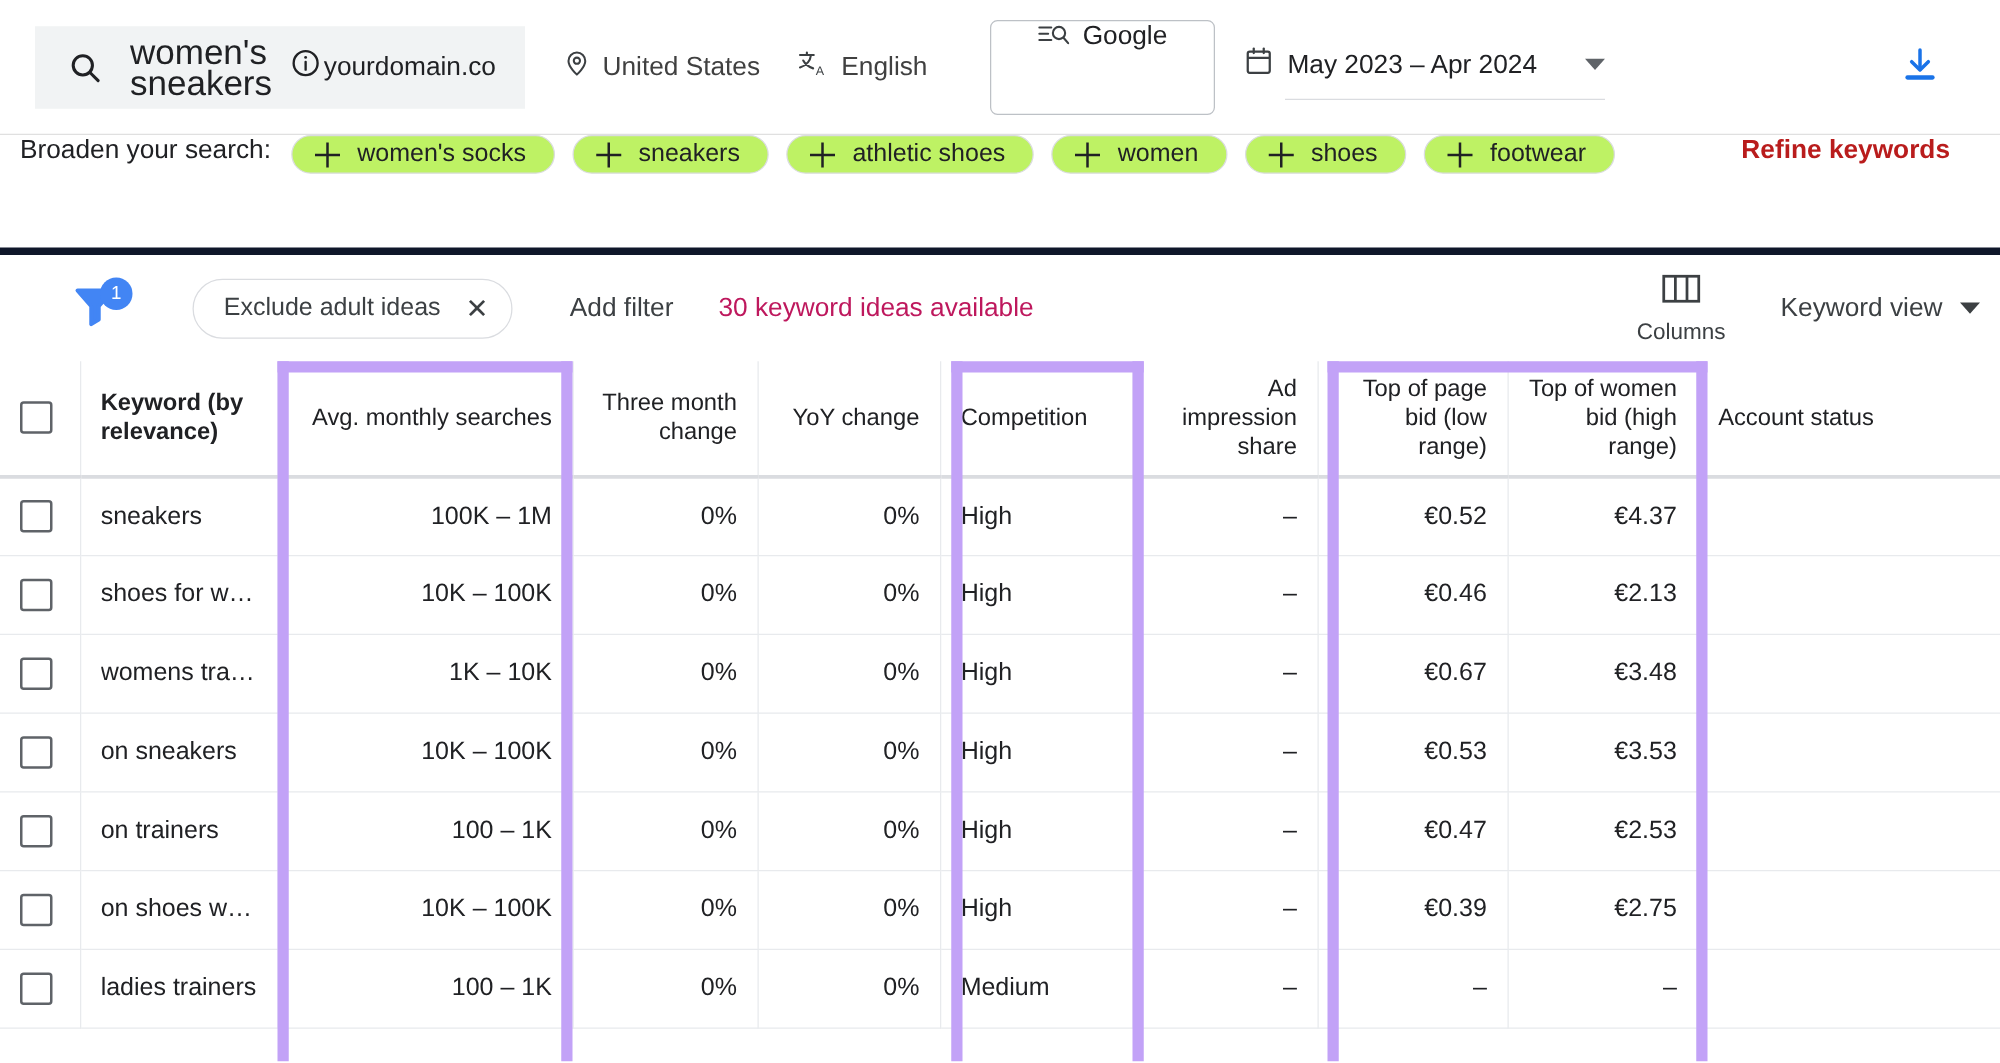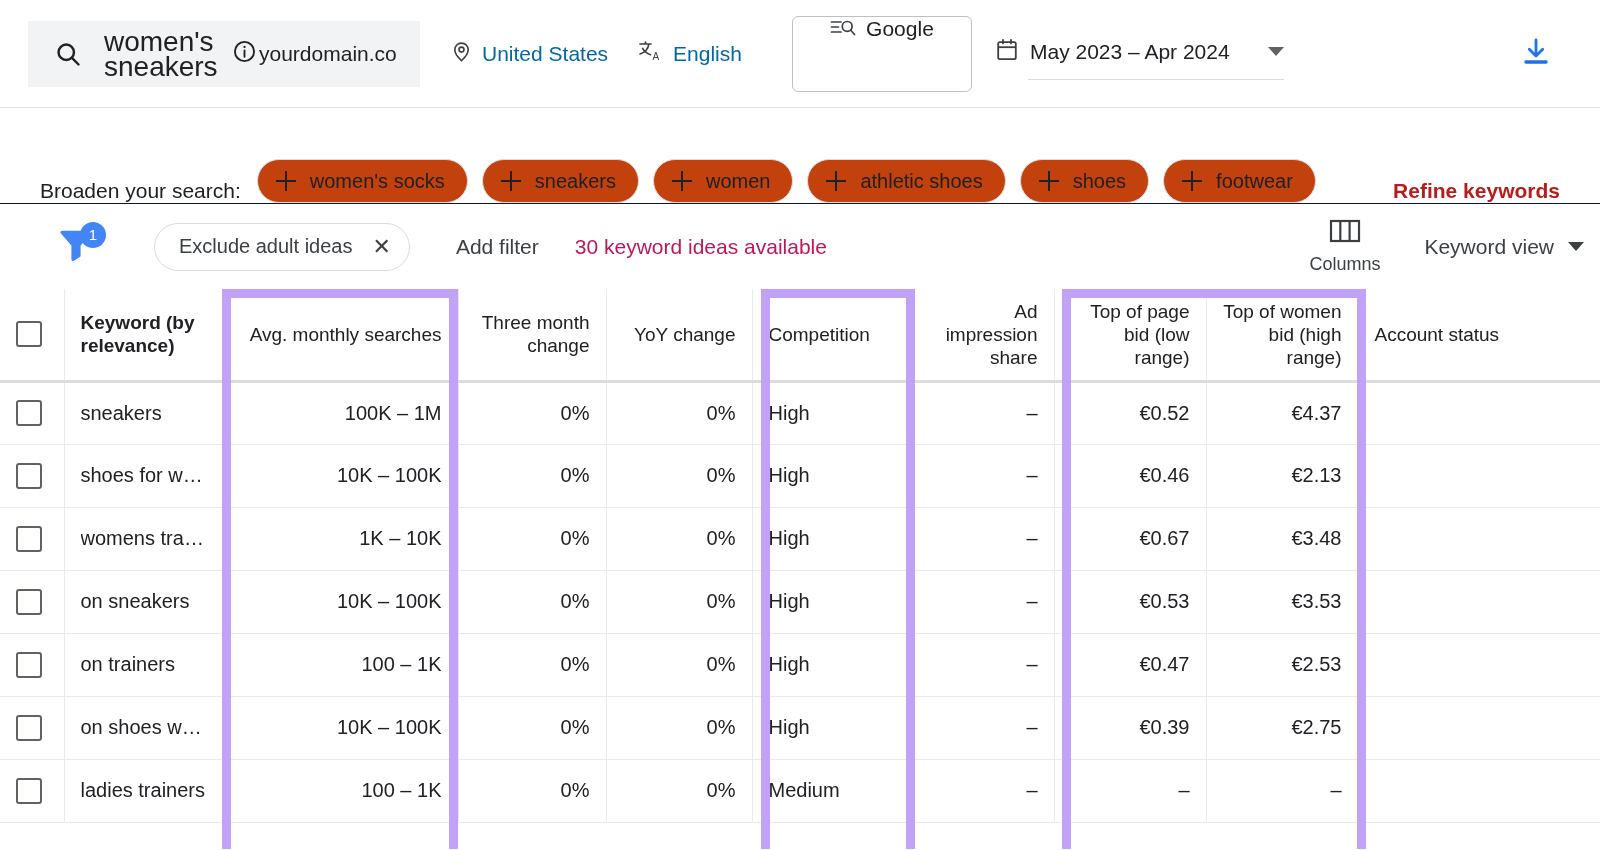--- a/index.html
+++ b/index.html
@@ -38,21 +38,21 @@
   .domain-chip {
     display: flex; align-items: center;
     font-size: 21px; color: #202124;
     margin-left: 10px; overflow: hidden; white-space: nowrap;
     max-width: 172px;
   }
   .domain-chip svg { flex: none; margin-right: 2px; }
 
   .hdr-item {
     display: flex; align-items: center;
-    font-size: 21px; color: #0369a1;
+    font-size: 21px; color: #404040;
     margin-left: 30px; white-space: nowrap;
   }
   .hdr-item svg { flex: none; margin-right: 9px; }
 
   .engine-box {
     display: flex; align-items: flex-start; justify-content: center;
     border: 1px solid #bdc1c6;
     border-radius: 6px;
     height: 76px; min-width: 180px;
     margin-left: 50px;
@@ -78,36 +78,36 @@
     border-left: 8px solid transparent;
     border-right: 8px solid transparent;
     border-top: 9px solid #5f6368;
   }
   .dl-btn { position: absolute; right: 48px; top: 36px; cursor: pointer; }
 
   
   .broaden {
     position: relative;
     height: 96px;
-    display: flex; align-items: flex-end;
-    padding: 0 40px;
-    border-bottom: 1px solid #0f172a;
+    display: flex; align-items: flex-start;
+    padding: 0 16px;
+    border-bottom: 6px solid #0f172a;
   }
   .broaden-label { font-size: 21px; color: #202124; white-space: nowrap; }
   .chips { display: flex; align-items: center; margin-left: 16px; }
   .chip {
     display: flex; align-items: center;
     border: 1px solid #dadce0;
     border-radius: 22px;
-    height: 44px;
+    height: 31px;
     padding: 0 22px 0 18px;
     margin-right: 14px;
     font-size: 20px;
     color: #202124;
-    background: #c2410c;
+    background: #bef264;
     cursor: pointer;
     white-space: nowrap;
   }
   .chip .plus {
     position: relative; width: 20px; height: 20px; margin-right: 14px; flex:none;
   }
   .chip .plus::before, .chip .plus::after {
     content:""; position:absolute; background:#202124;
   }
   .chip .plus::before { left:0; top:9px; width:20px; height:2px; }
@@ -284,25 +284,25 @@
       <div class="chip">
         <span class="plus"></span>
         <span>women's socks</span>
       </div>
       <div class="chip">
         <span class="plus"></span>
         <span>sneakers</span>
       </div>
       <div class="chip">
         <span class="plus"></span>
-        <span>women</span>
+        <span>athletic shoes</span>
       </div>
       <div class="chip">
         <span class="plus"></span>
-        <span>athletic shoes</span>
+        <span>women</span>
       </div>
       <div class="chip">
         <span class="plus"></span>
         <span>shoes</span>
       </div>
       <div class="chip">
         <span class="plus"></span>
         <span>footwear</span>
       </div>
     </div>

